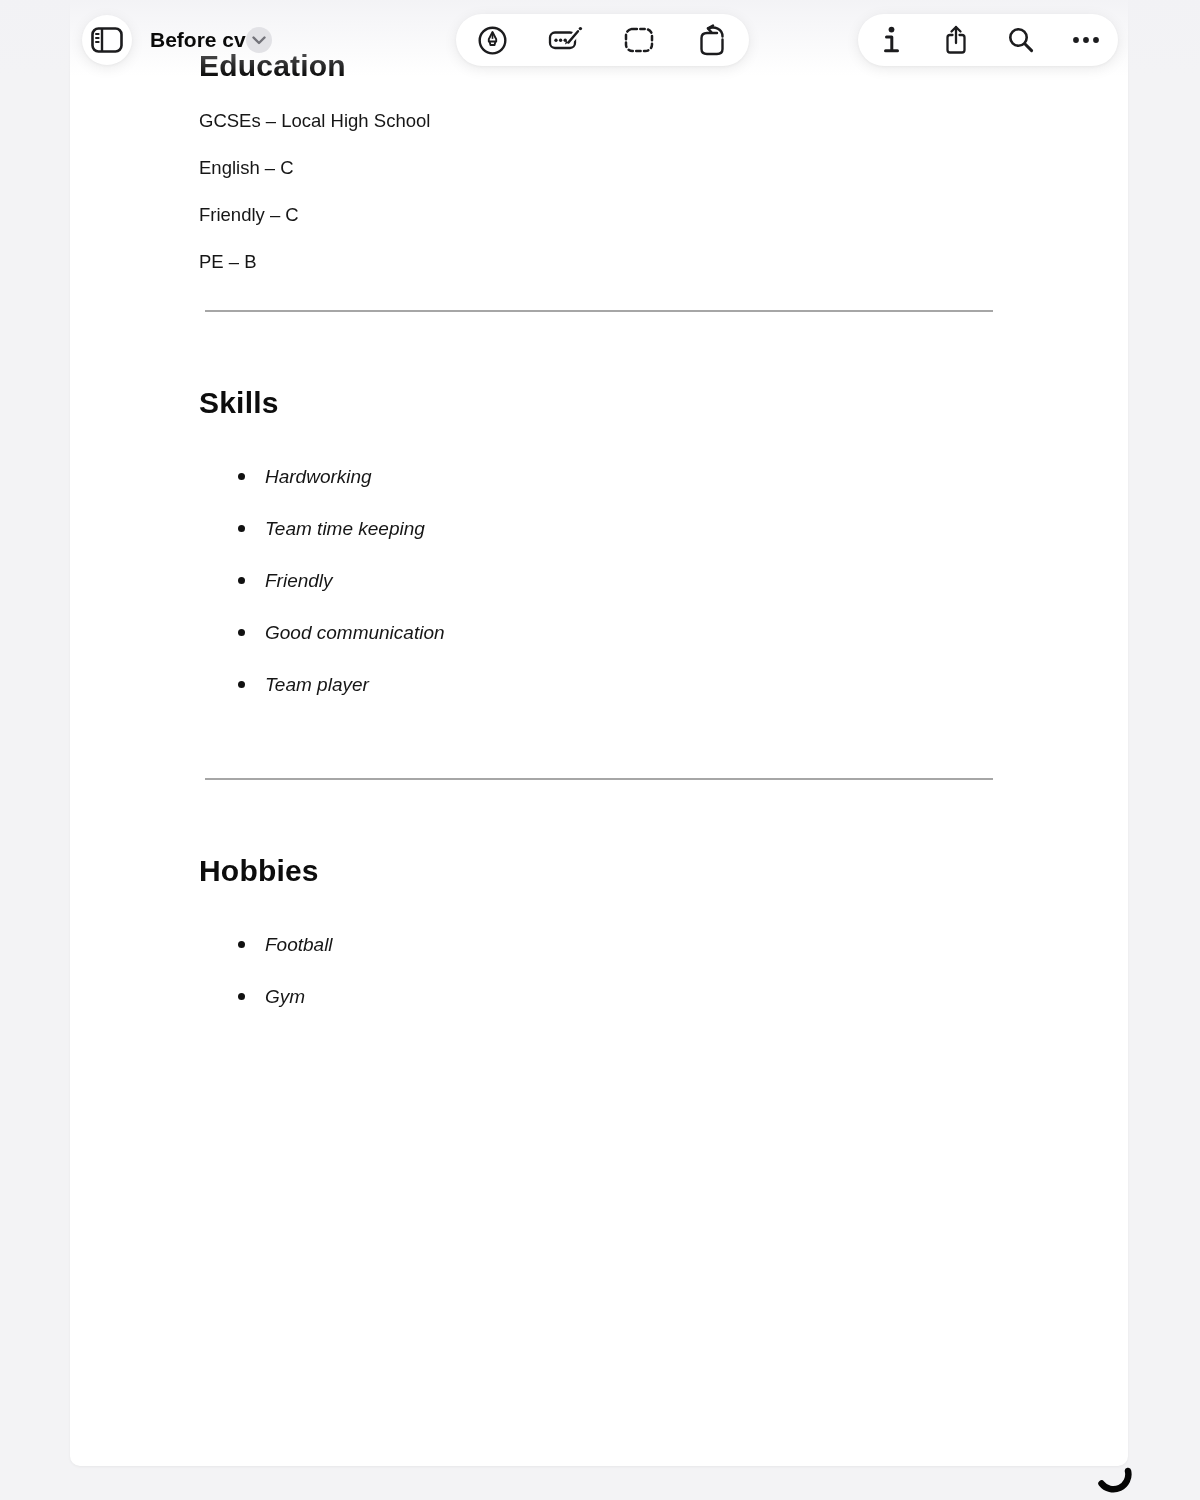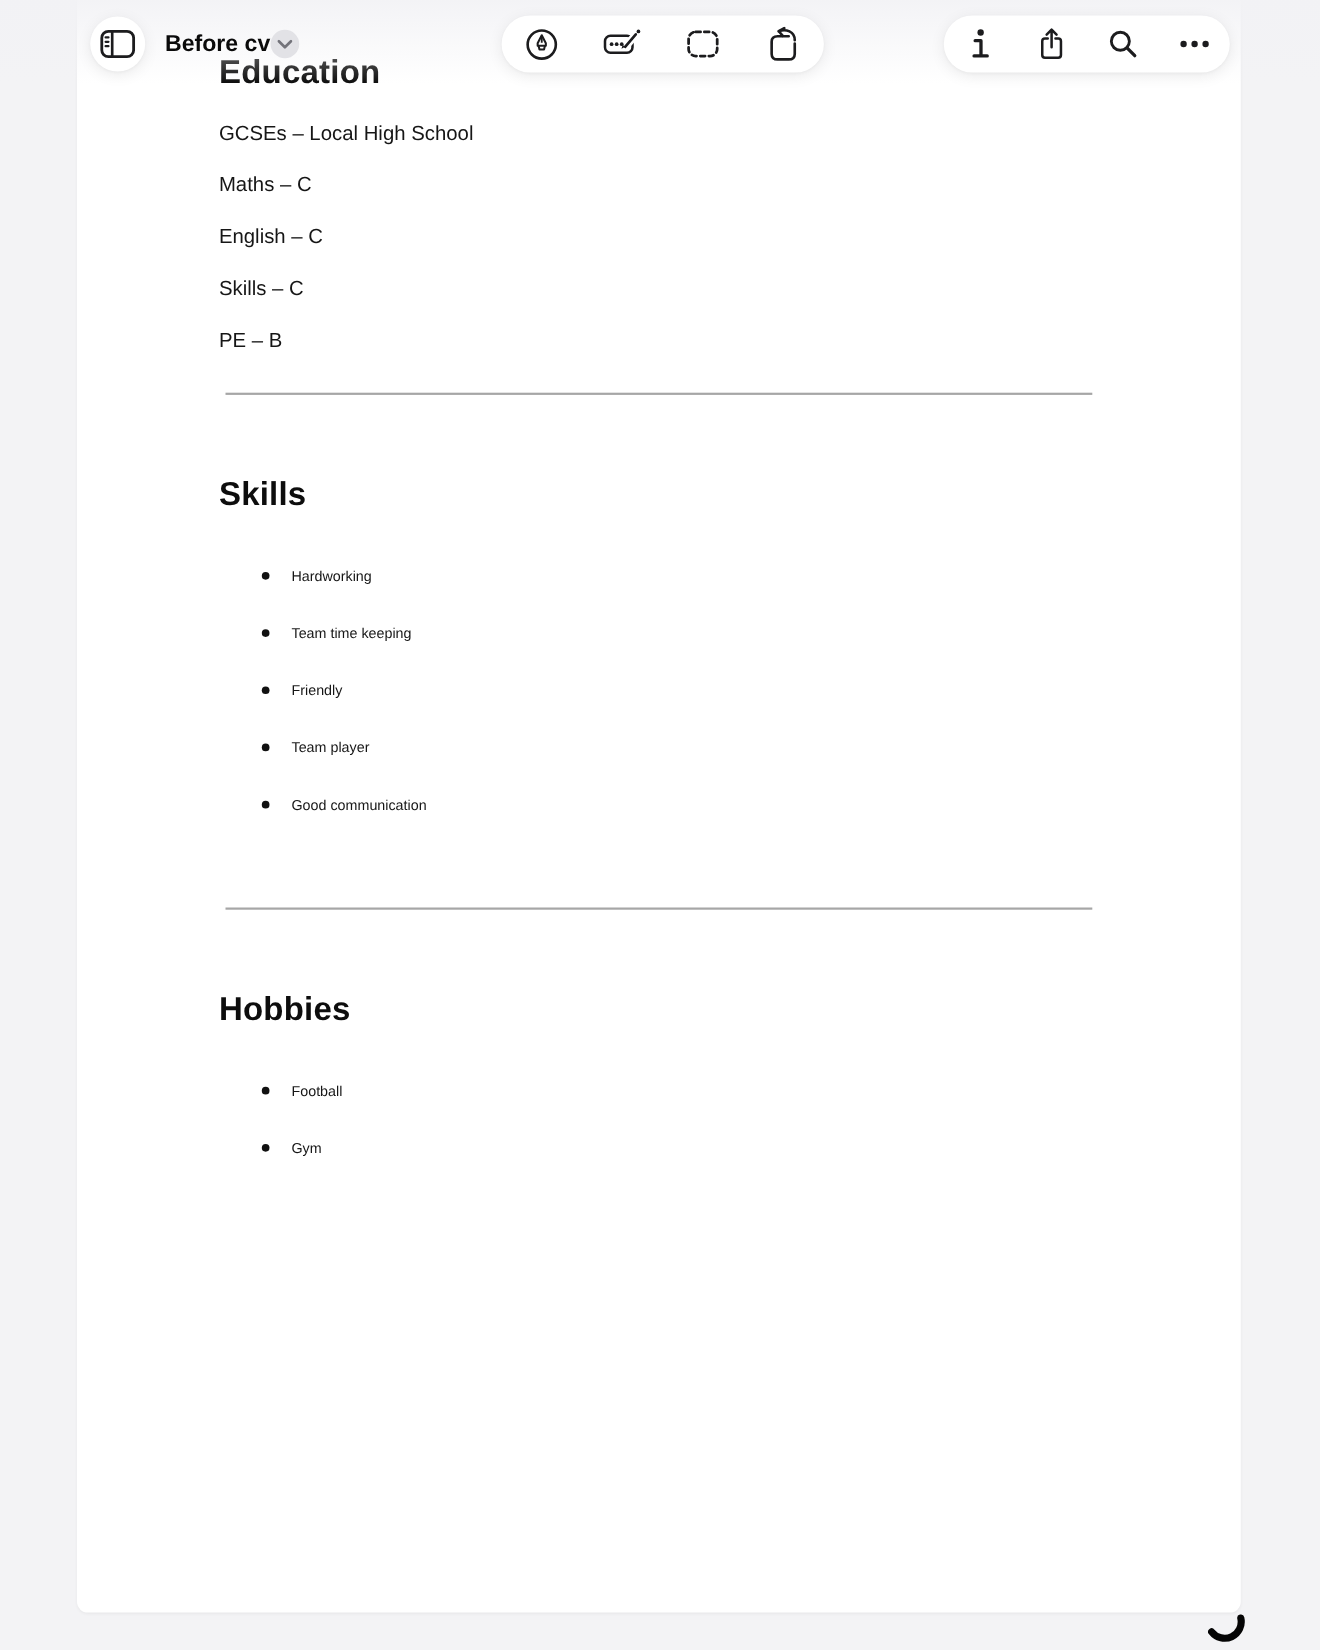--- a/index.html
+++ b/index.html
@@ -28,22 +28,23 @@
   .sec-heading.after-rule { margin-top:72px; }
   .para { font-size:18.5px; line-height:22px; margin-top:25px; }
   .para.first { margin-top:26px; }
   .rule {
     border:none; border-top:2px solid #a6a6a6; width:788px; margin-left:6px;
   }
   .rule.r1 { margin-top:37px; }
   .rule.r2 { margin-top:82px; }
   ul.bullets { list-style:none; margin-top:45px; }
   ul.bullets li {
-    position:relative; padding-left:66px; font-size:13px; line-height:22px;
+    position:relative; padding-left:66px; font-size:19px; line-height:22px;
     margin-top:30px;
+    font-style:italic;
   }
   ul.bullets li:first-child { margin-top:0; }
   .dot {
     position:absolute; left:39px; top:7px; width:7px; height:7px;
     border-radius:50%; background:#111;
   }
 
   
   .top-blur {
     position:absolute; top:0; left:0; right:0; height:76px;
@@ -89,34 +90,33 @@
 </head>
 <body>
 
 <div class="screen">
 
   <div class="page">
     <div class="content">
 
       <div class="sec-heading">Education</div>
       <p class="para first">GCSEs – Local High School</p>
-      <p class="para">Maths – C</p>
       <p class="para">English – C</p>
-      <p class="para">Skills – C</p>
+      <p class="para">Friendly – C</p>
       <p class="para">PE – B</p>
 
       <hr class="rule r1">
 
       <div class="sec-heading after-rule">Skills</div>
       <ul class="bullets">
         <li><span class="dot"></span><span>Hardworking</span></li>
         <li><span class="dot"></span><span>Team time keeping</span></li>
         <li><span class="dot"></span><span>Friendly</span></li>
+        <li><span class="dot"></span><span>Good communication</span></li>
         <li><span class="dot"></span><span>Team player</span></li>
-        <li><span class="dot"></span><span>Good communication</span></li>
       </ul>
 
       <hr class="rule r2">
 
       <div class="sec-heading after-rule">Hobbies</div>
       <ul class="bullets">
         <li><span class="dot"></span><span>Football</span></li>
         <li><span class="dot"></span><span>Gym</span></li>
       </ul>
 

